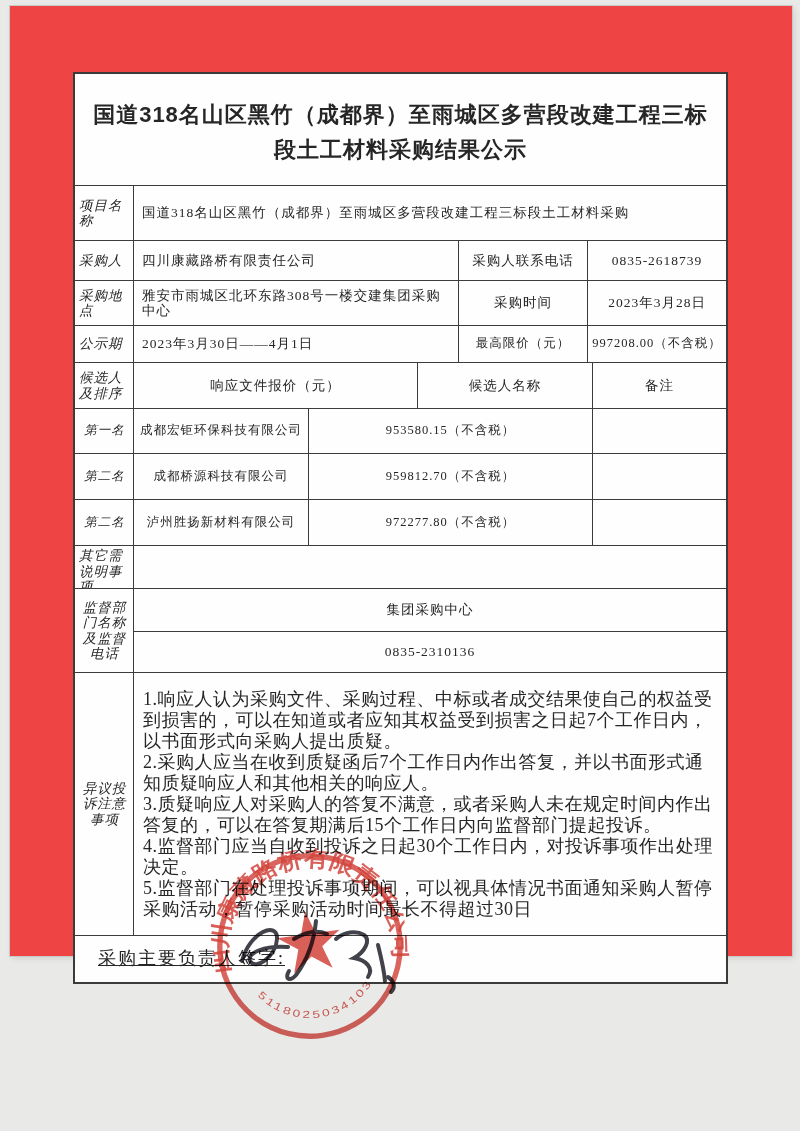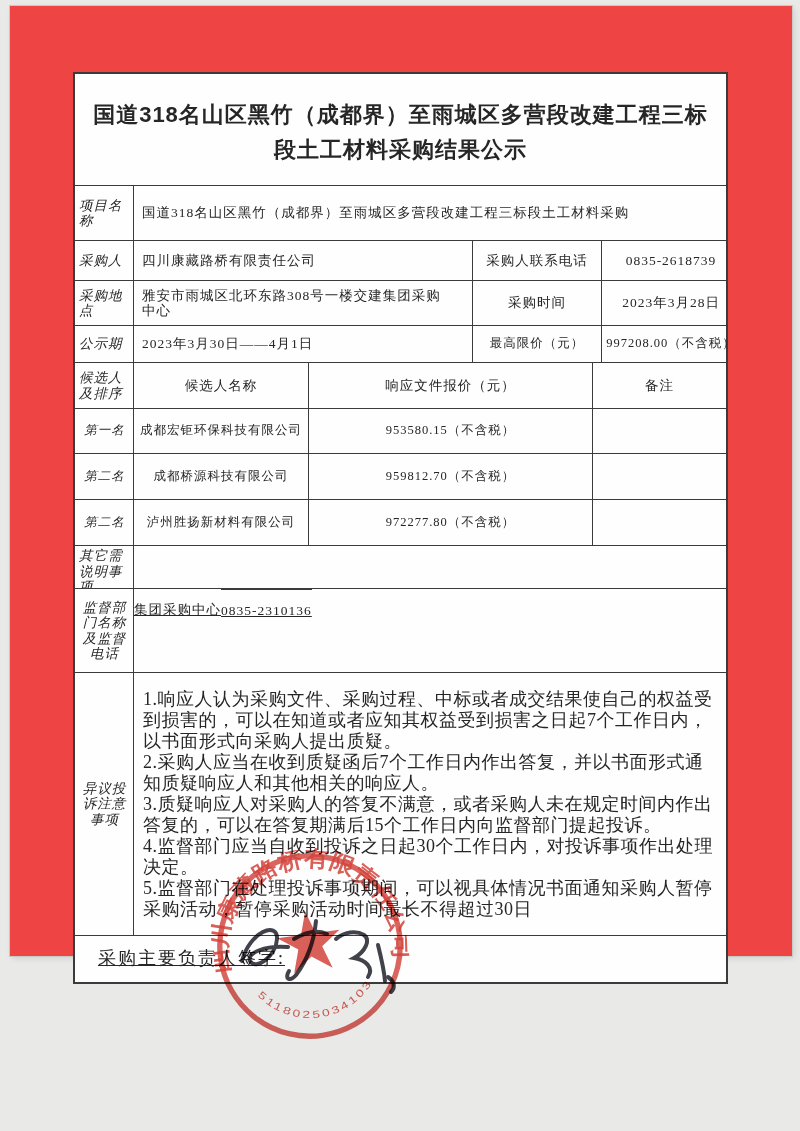--- a/index.html
+++ b/index.html
@@ -30,25 +30,25 @@
   .center { justify-content:center; text-align:center; }
   .padl { padding-left:8px; padding-right:6px; }
   .title-row { height:111px; align-items:center; justify-content:center; }
   .title {
     width:100%; text-align:center; font-weight:bold; font-size:22px;
     line-height:35px; letter-spacing:1px; padding:4px 18px 0 18px;
     font-family:"Liberation Sans","DejaVu Sans",sans-serif;
   }
   .h55{height:55px;} .h40{height:40px;} .h45{height:45px;} .h37{height:37px;}
   .h46{height:46px;} .h43{height:43px;} .h84{height:84px;} .h263{height:263px;}
-  .w325{flex-basis:325px;} .w129{flex-basis:129px;margin-left:14px;} .w139{flex-basis:139px;}
+  .w325{flex-basis:325px;} .w129{flex-basis:129px;} .w139{flex-basis:139px;}
   .w175{flex-basis:175px;} .w284{flex-basis:284px;} .w134{flex-basis:134px;} .w593{flex-basis:593px;text-align:right;}
   .small{font-size:12.5px;}
   .clip{overflow:hidden; align-items:flex-start;}
-  .subcol { flex:0 0 593px; display:flex; flex-direction:row; border-left:1.5px solid #3b3b3b;text-decoration:underline; }
+  .subcol { flex:0 0 593px; display:flex; flex-direction:column; border-left:1.5px solid #3b3b3b; }
   .subrow { height:42px; display:flex; align-items:center; justify-content:center;
             font-size:13.5px; letter-spacing:1px; }
   .subrow + .subrow { border-top:1.5px solid #3b3b3b; }
   .objection-text { flex:0 0 593px; border-left:1.5px solid #3b3b3b; display:flex;
                     flex-direction:column; justify-content:center; padding:6px 10px 6px 9px; }
   .objection-text div { font-size:18px; line-height:21px; letter-spacing:0.5px; }
   .sig-row { height:47px; }
   .sig-cell { flex:0 0 651px; padding-left:23px; font-size:18px; letter-spacing:2px;text-decoration:underline; }
   .stamp { position:absolute; left:203px; top:843px; width:194px; height:194px;
            transform:rotate(-8deg); mix-blend-mode:multiply; opacity:.93; pointer-events:none; }
@@ -87,22 +87,22 @@
 
     <div class="row h37">
       <div class="c cfirst lab">公示期</div>
       <div class="c w325 padl">2023年3月30日——4月1日</div>
       <div class="c w129 center small">最高限价（元）</div>
       <div class="c w139 center small">997208.00（不含税）</div>
     </div>
 
     <div class="row h46">
       <div class="c cfirst lab">候选人及排序</div>
+      <div class="c w284 center">响应文件报价（元）</div>
       <div class="c w175 center">候选人名称</div>
-      <div class="c w284 center">响应文件报价（元）</div>
       <div class="c w134 center">备注</div>
     </div>
 
     <div class="row h45">
       <div class="c cfirst lab center small">第一名</div>
       <div class="c w175 center small">成都宏钜环保科技有限公司</div>
       <div class="c w284 center small">953580.15（不含税）</div>
       <div class="c w134 center small"></div>
     </div>
 

